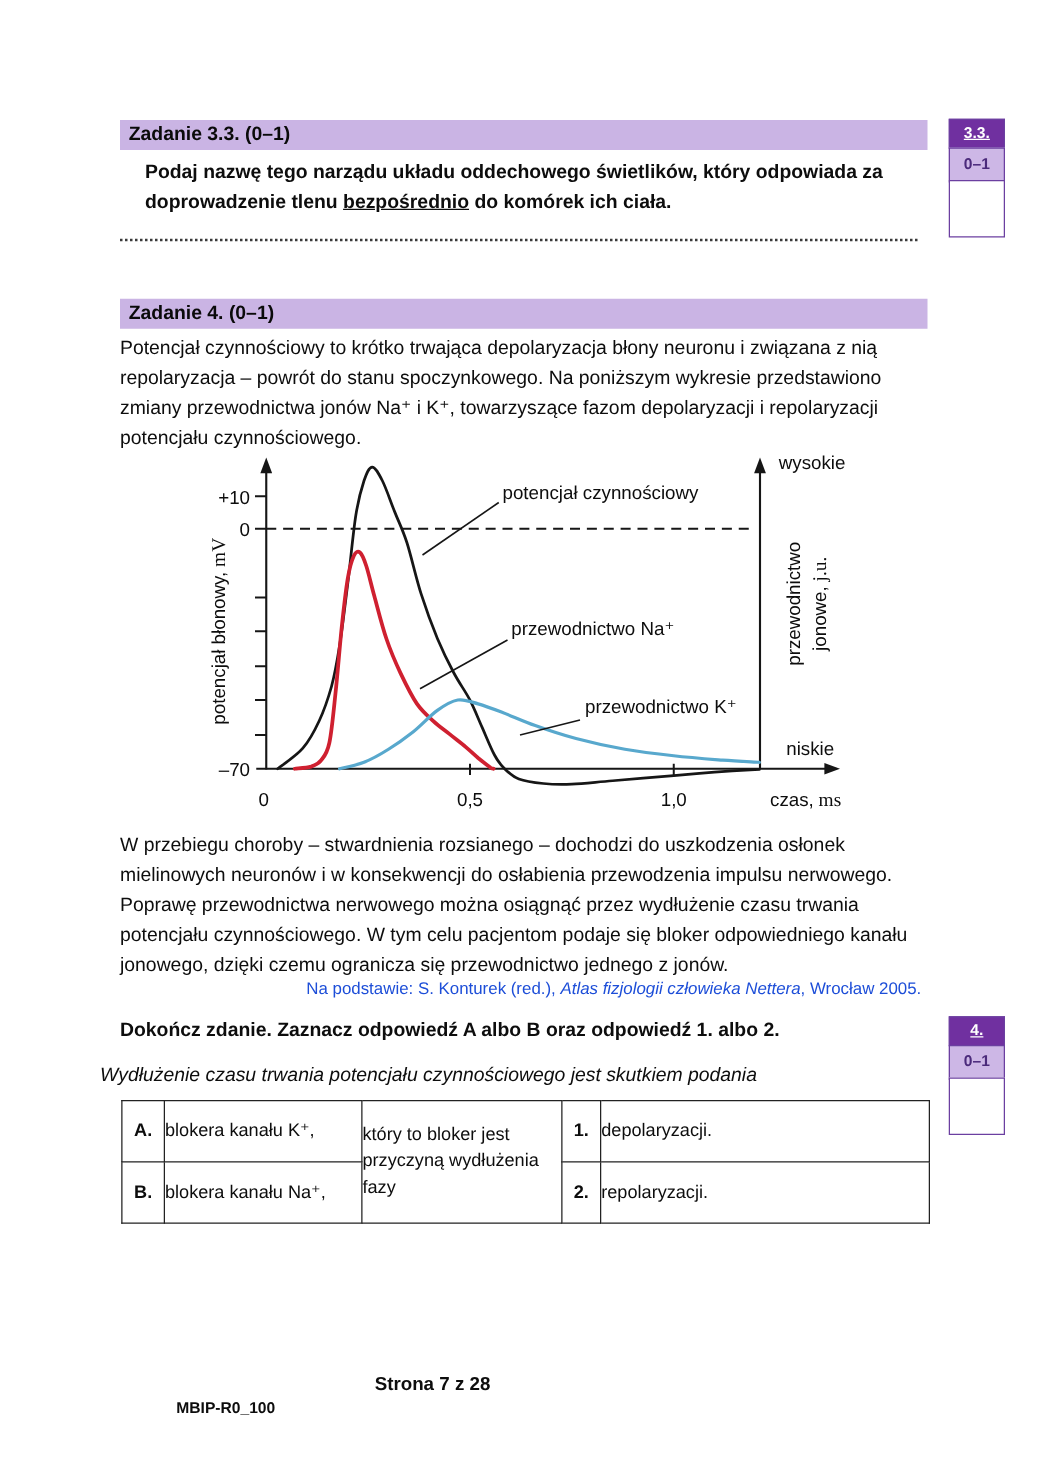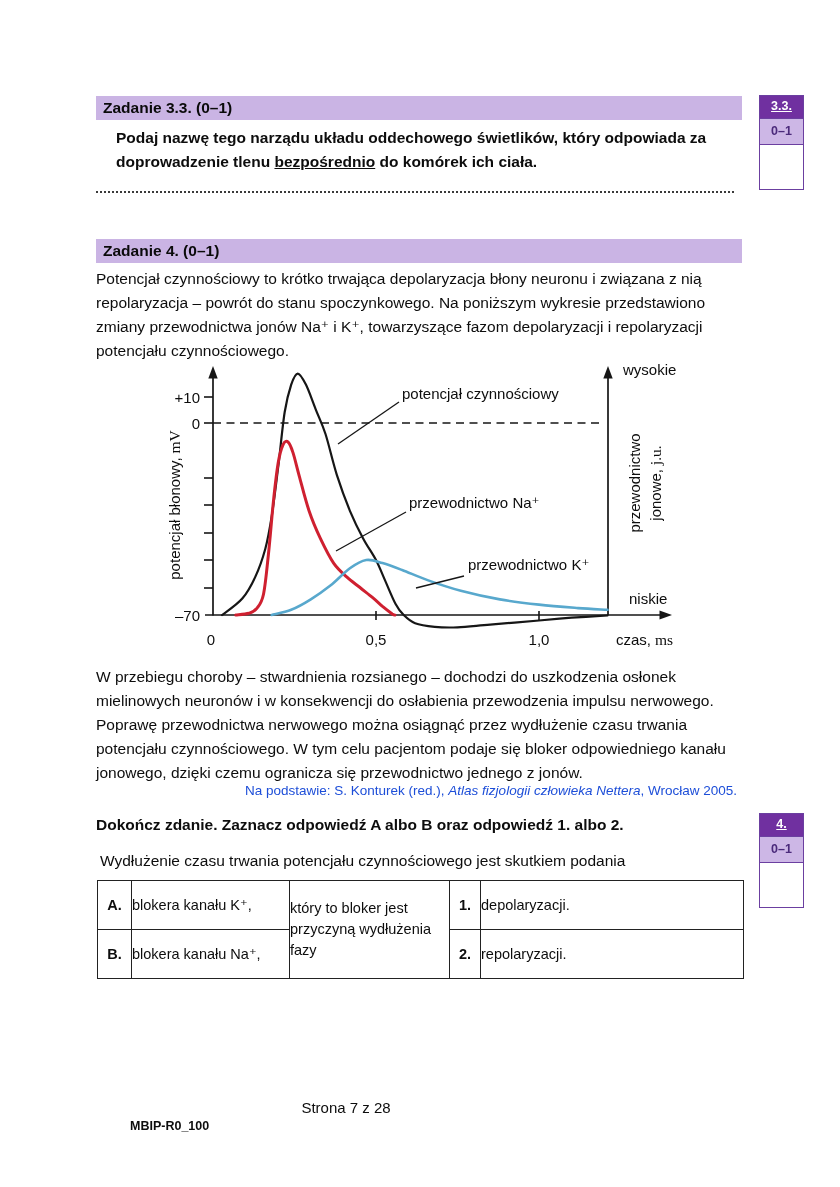--- a/index.html
+++ b/index.html
@@ -118,21 +118,21 @@
     <text x="409" y="508">przewodnictwo Na⁺</text>
     <text x="468" y="570">przewodnictwo K⁺</text>
   </svg>
 
   <div class="abs para" style="left:96px;top:665px;width:655px;">W przebiegu choroby – stwardnienia rozsianego – dochodzi do uszkodzenia osłonek mielinowych neuronów i w konsekwencji do osłabienia przewodzenia impulsu nerwowego. Poprawę przewodnictwa nerwowego można osiągnąć przez wydłużenie czasu trwania potencjału czynnościowego. W tym celu pacjentom podaje się bloker odpowiedniego kanału jonowego, dzięki czemu ogranicza się przewodnictwo jednego z jonów.</div>
 
   <div class="abs src" style="left:96px;top:783px;width:641px;"><span>Na podstawie: S. Konturek (red.), </span><span class="ital">Atlas fizjologii człowieka Nettera</span><span>, Wrocław 2005.</span></div>
 
   <div class="abs para bold" style="left:96px;top:813px;width:655px;">Dokończ zdanie. Zaznacz odpowiedź A albo B oraz odpowiedź 1. albo 2.</div>
 
-  <div class="abs para" style="left:100px;top:849px;width:655px;">Wydłużenie czasu trwania potencjału czynnościowego jest skutkiem podania</div>
+  <div class="abs para" style="left:80px;top:849px;width:655px;font-style:italic;">Wydłużenie czasu trwania potencjału czynnościowego jest skutkiem podania</div>
 
   <table class="choice abs" style="left:97px;top:880px;">
     <tbody>
         <tr class="r">
       <td class="cno">A.</td>
       <td class="copt">blokera kanału K⁺,</td>
       <td class="cmid" rowspan="2">który to bloker jest
 przyczyną wydłużenia fazy</td>
       <td class="cnum">1.</td>
       <td class="cres">depolaryzacji.</td>
@@ -145,16 +145,16 @@
     </tr>
   </tbody>
     </table>
 
   <div class="mbox" style="top:813px;">
     <div class="mcell dark">4.</div>
     <div class="mcell light">0–1</div>
     <div class="mcell blank"></div>
   </div>
 
-  <div class="abs footer-page" style="left:0;top:1099px;width:692px;">Strona 7 z 28</div>
-  <div class="abs footer-code" style="left:86px;top:1119px;padding-left:44px;">MBIP-R0_100</div>
+  <div class="abs footer-page" style="left:0;top:1099px;width:692px;font-weight:bold;">Strona 7 z 28</div>
+  <div class="abs footer-code" style="left:97px;top:1119px;padding-left:44px;">MBIP-R0_100</div>
 
 </div>
 
 </body></html>

